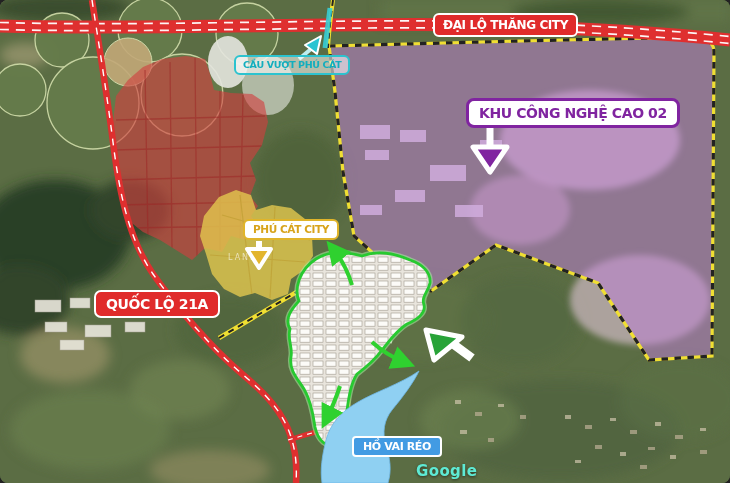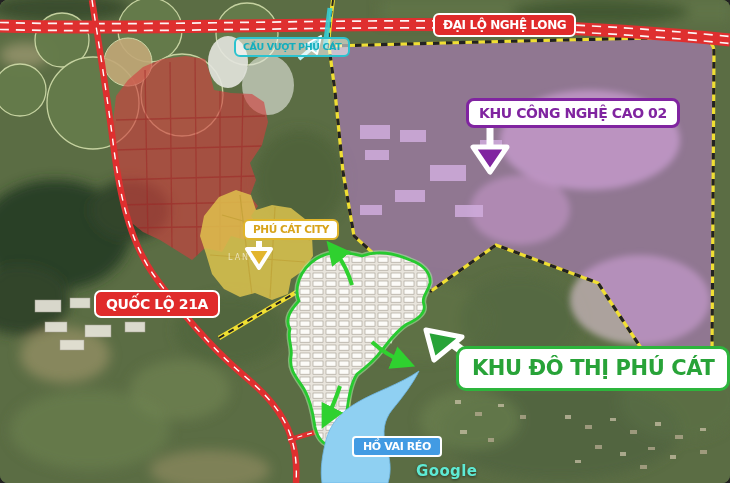--- a/index.html
+++ b/index.html
@@ -8,21 +8,21 @@
     font-family:"DejaVu Sans","Liberation Sans",sans-serif;background:#5b6d44;
   }
   .stage svg{position:absolute;left:0;top:0;}
   .pill{
     position:absolute;display:inline-flex;align-items:center;justify-content:center;
     font-weight:bold;white-space:nowrap;box-sizing:border-box;letter-spacing:-0.4px;
     border-radius:6px;line-height:1;z-index:5;
   }
   #lbl-boulevard{left:433px;top:13px;padding:4px 8px;font-size:12px;background:#e02b2b;color:#fff;border:2px solid #fff;border-radius:6px;}
   #lbl-hightech{left:466px;top:87px;padding:5px 10px;font-size:14px;background:#fff;color:#8024a0;border:3px solid #8024a0;border-radius:8px;margin-top:11px;}
-  #lbl-overpass{left:234px;top:37px;padding:3px 7px;font-size:9.5px;background:rgba(255,255,255,0.55);color:#12aebe;border:2px solid #2cc3cf;border-radius:6px;}
+  #lbl-overpass{left:234px;top:55px;padding:3px 7px;font-size:9.5px;background:rgba(255,255,255,0.55);color:#12aebe;border:2px solid #2cc3cf;border-radius:6px;}
   #lbl-highway{left:94px;top:254px;padding:5px 10px;font-size:14px;background:#e02b2b;color:#fff;border:2.5px solid #fff;border-radius:7px;margin-top:36px;}
   #lbl-pcc{left:243px;top:219px;padding:3px 8px;font-size:10.5px;background:#fff;color:#d8a41c;border:2px solid #e0b42a;border-radius:6px;}
   #lbl-urban{left:456px;top:346px;padding:9px 13px;font-size:21px;background:#fff;color:#28a338;border:3.5px solid #2db53c;border-radius:10px;}
   #lbl-lake{left:352px;top:436px;padding:3px 9px;font-size:11px;background:#429be3;color:#fff;border:2px solid #fff;border-radius:4px;}
   #google-mark{
     position:absolute;left:416px;top:462px;color:#5eead4;font-size:15px;font-weight:700;
     letter-spacing:0.4px;text-shadow:0 1px 3px rgba(0,0,0,0.55);z-index:5;
   }
 </style>
 </head>
@@ -239,21 +239,20 @@
   <g>
     <line x1="449" y1="341" x2="472" y2="358" stroke="#fff" stroke-width="9"></line>
     <polygon points="426,330 462,337 434,360" fill="#28a338" stroke="#fff" stroke-width="5" stroke-linejoin="round"></polygon>
   </g>
   <g>
     <line x1="299" y1="59" x2="311" y2="49" stroke="#bdeef0" stroke-width="4"></line>
     <polygon points="321,36 305,45 317,54" fill="#2ac4d2" stroke="#fff" stroke-width="2" stroke-linejoin="round"></polygon>
   </g>
 </svg>
 
-  <div class="pill" id="lbl-boulevard">ĐẠI LỘ NGHỆ LONG</div>
+  <div class="pill" id="lbl-boulevard">ĐẠI LỘ THĂNG CITY</div>
   <div class="pill" id="lbl-hightech">KHU CÔNG NGHỆ CAO 02</div>
   <div class="pill" id="lbl-overpass">CẦU VƯỢT PHÚ CÁT</div>
   <div class="pill" id="lbl-highway">QUỐC LỘ 21A</div>
   <div class="pill" id="lbl-pcc">PHÚ CÁT CITY</div>
-  <div class="pill" id="lbl-urban">KHU ĐÔ THỊ PHÚ CÁT</div>
   <div class="pill" id="lbl-lake">HỒ VAI RÉO</div>
   <div id="google-mark">Google</div>
 </div>
 
 </body></html>

